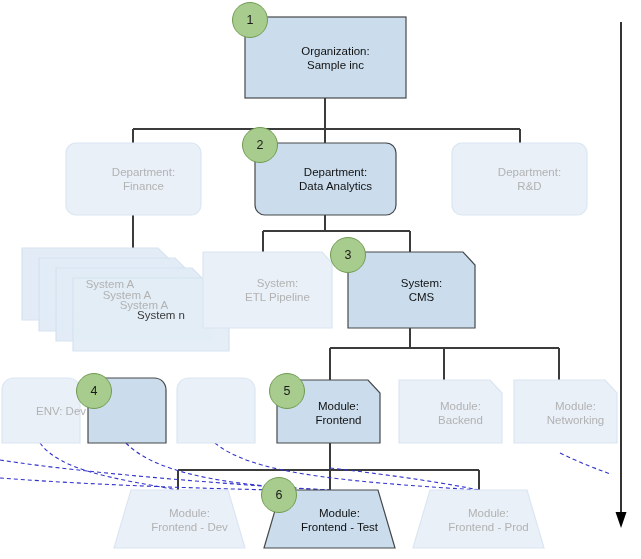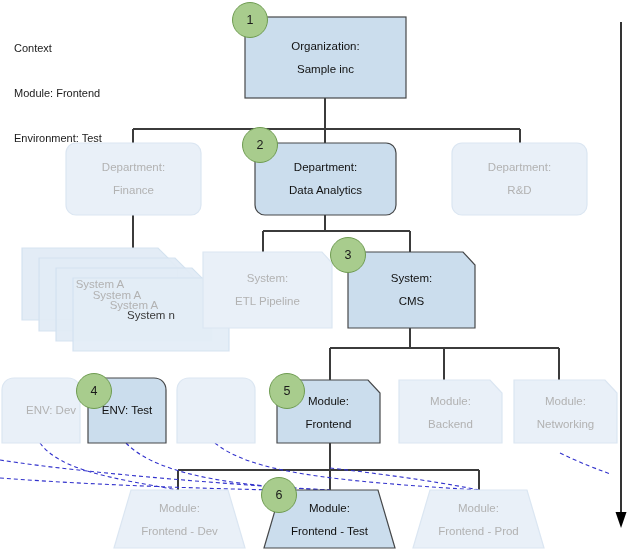--- a/index.html
+++ b/index.html
@@ -17,44 +17,39 @@
   
   #context{
     position:absolute;left:14px;top:11px;z-index:4;
     font-size:11px;line-height:15px;color:#1a1a1a;white-space:pre;
   }
 
   
   .nodelabel{
     position:absolute;z-index:3;
     display:flex;align-items:center;justify-content:center;
-    text-align:center;font-size:11.5px;line-height:23px;
-    pointer-events:none;white-space:pre-line;
+    text-align:center;font-size:11.5px;line-height:14px;
+    pointer-events:none;white-space:pre-line;padding-left:10px;
   }
   .nodelabel.active{color:#111111;}
   .nodelabel.faded{color:#b2b2b2;}
 
   
   .badge{
     position:absolute;width:34px;height:34px;border-radius:50%;
     background:#a8cc8d;border:1.4px solid #6f9c52;
     display:flex;align-items:center;justify-content:center;
     font-size:12.5px;color:#1a1a1a;
   }
 </style>
 </head>
 <body>
 
 <div id="canvas">
 
-  <div id="context">
-    <div>Context</div>
-    <div>Module: Frontend</div>
-    <div>Environment: Test</div>
-  </div>
 
   <svg class="layer" id="edges" viewBox="0 0 641 559">
     <g stroke="#3b3b3b" stroke-width="1.1" fill="none" shape-rendering="crispEdges">
 
       <path d="M325,98 L325,129"></path>
       <path d="M133,129 L520,129"></path>
       <path d="M133,129 L133,143"></path>
       <path d="M325,129 L325,143"></path>
       <path d="M520,129 L520,143"></path>
 
@@ -137,21 +132,20 @@
   <div class="nodelabel faded" style="left:39px;top:259px;width:156px;height:72px;">System A</div>
   <div class="nodelabel faded" style="left:56px;top:269px;width:156px;height:72px;">System A</div>
   <div class="nodelabel" style="left:73px;top:279px;width:156px;height:72px;color:#3a3a3a;">System n</div>
 
   <div class="nodelabel faded" style="left:203px;top:252px;width:129px;height:76px;">System:
 ETL Pipeline</div>
   <div class="nodelabel active" style="left:348px;top:252px;width:127px;height:76px;">System:
 CMS</div>
 
   <div class="nodelabel faded" style="left:12px;top:378px;width:78px;height:65px;">ENV: Dev</div>
-  <div class="nodelabel active" style="left:88px;top:378px;width:78px;height:65px;">ENV: Test</div>
 
   <div class="nodelabel active" style="left:277px;top:382px;width:103px;height:61px;">Module:
 Frontend</div>
   <div class="nodelabel faded" style="left:399px;top:382px;width:103px;height:61px;">Module:
 Backend</div>
   <div class="nodelabel faded" style="left:514px;top:382px;width:103px;height:61px;">Module:
 Networking</div>
 
   <div class="nodelabel faded" style="left:114px;top:492px;width:131px;height:56px;">Module:
 Frontend - Dev</div>

